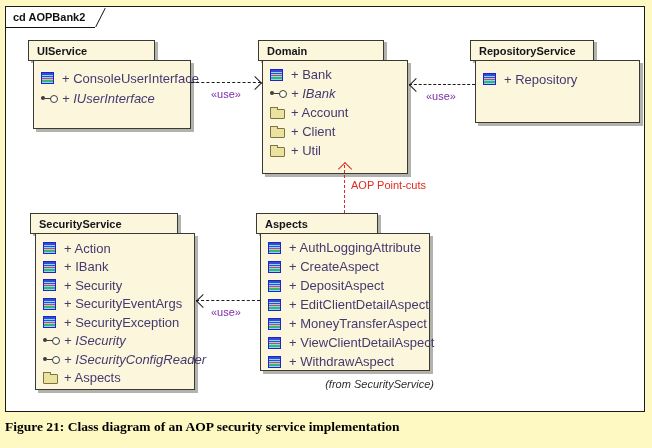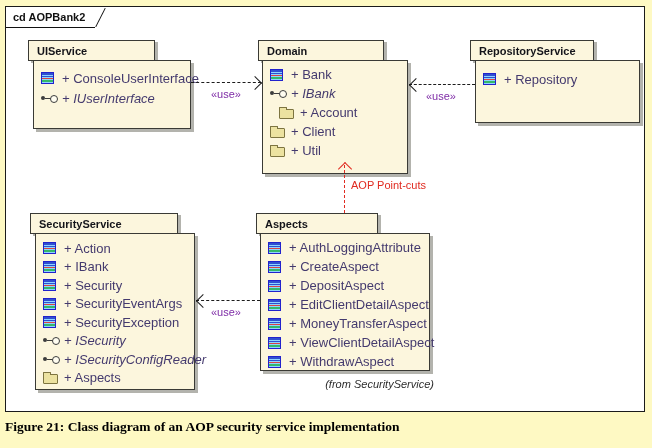--- a/index.html
+++ b/index.html
@@ -109,21 +109,21 @@
   </div>
   <div class="pkg-body" style="left:262px; top:60px; width:146px; height:114px; padding-top:4px;">
     <div class="row" style="height:19px;">
       <span class="ic ic-class"></span>
       <span class="lbl">+ Bank</span>
     </div>
     <div class="row" style="height:19px;">
       <span class="ic ic-iface"></span>
       <span class="lbl it">+ IBank</span>
     </div>
-    <div class="row" style="height:19px;margin-left:9px;">
+    <div class="row" style="height:19px;">
       <span class="ic ic-folder"></span>
       <span class="lbl">+ Account</span>
     </div>
     <div class="row" style="height:19px;">
       <span class="ic ic-folder"></span>
       <span class="lbl">+ Client</span>
     </div>
     <div class="row" style="height:19px;">
       <span class="ic ic-folder"></span>
       <span class="lbl">+ Util</span>

